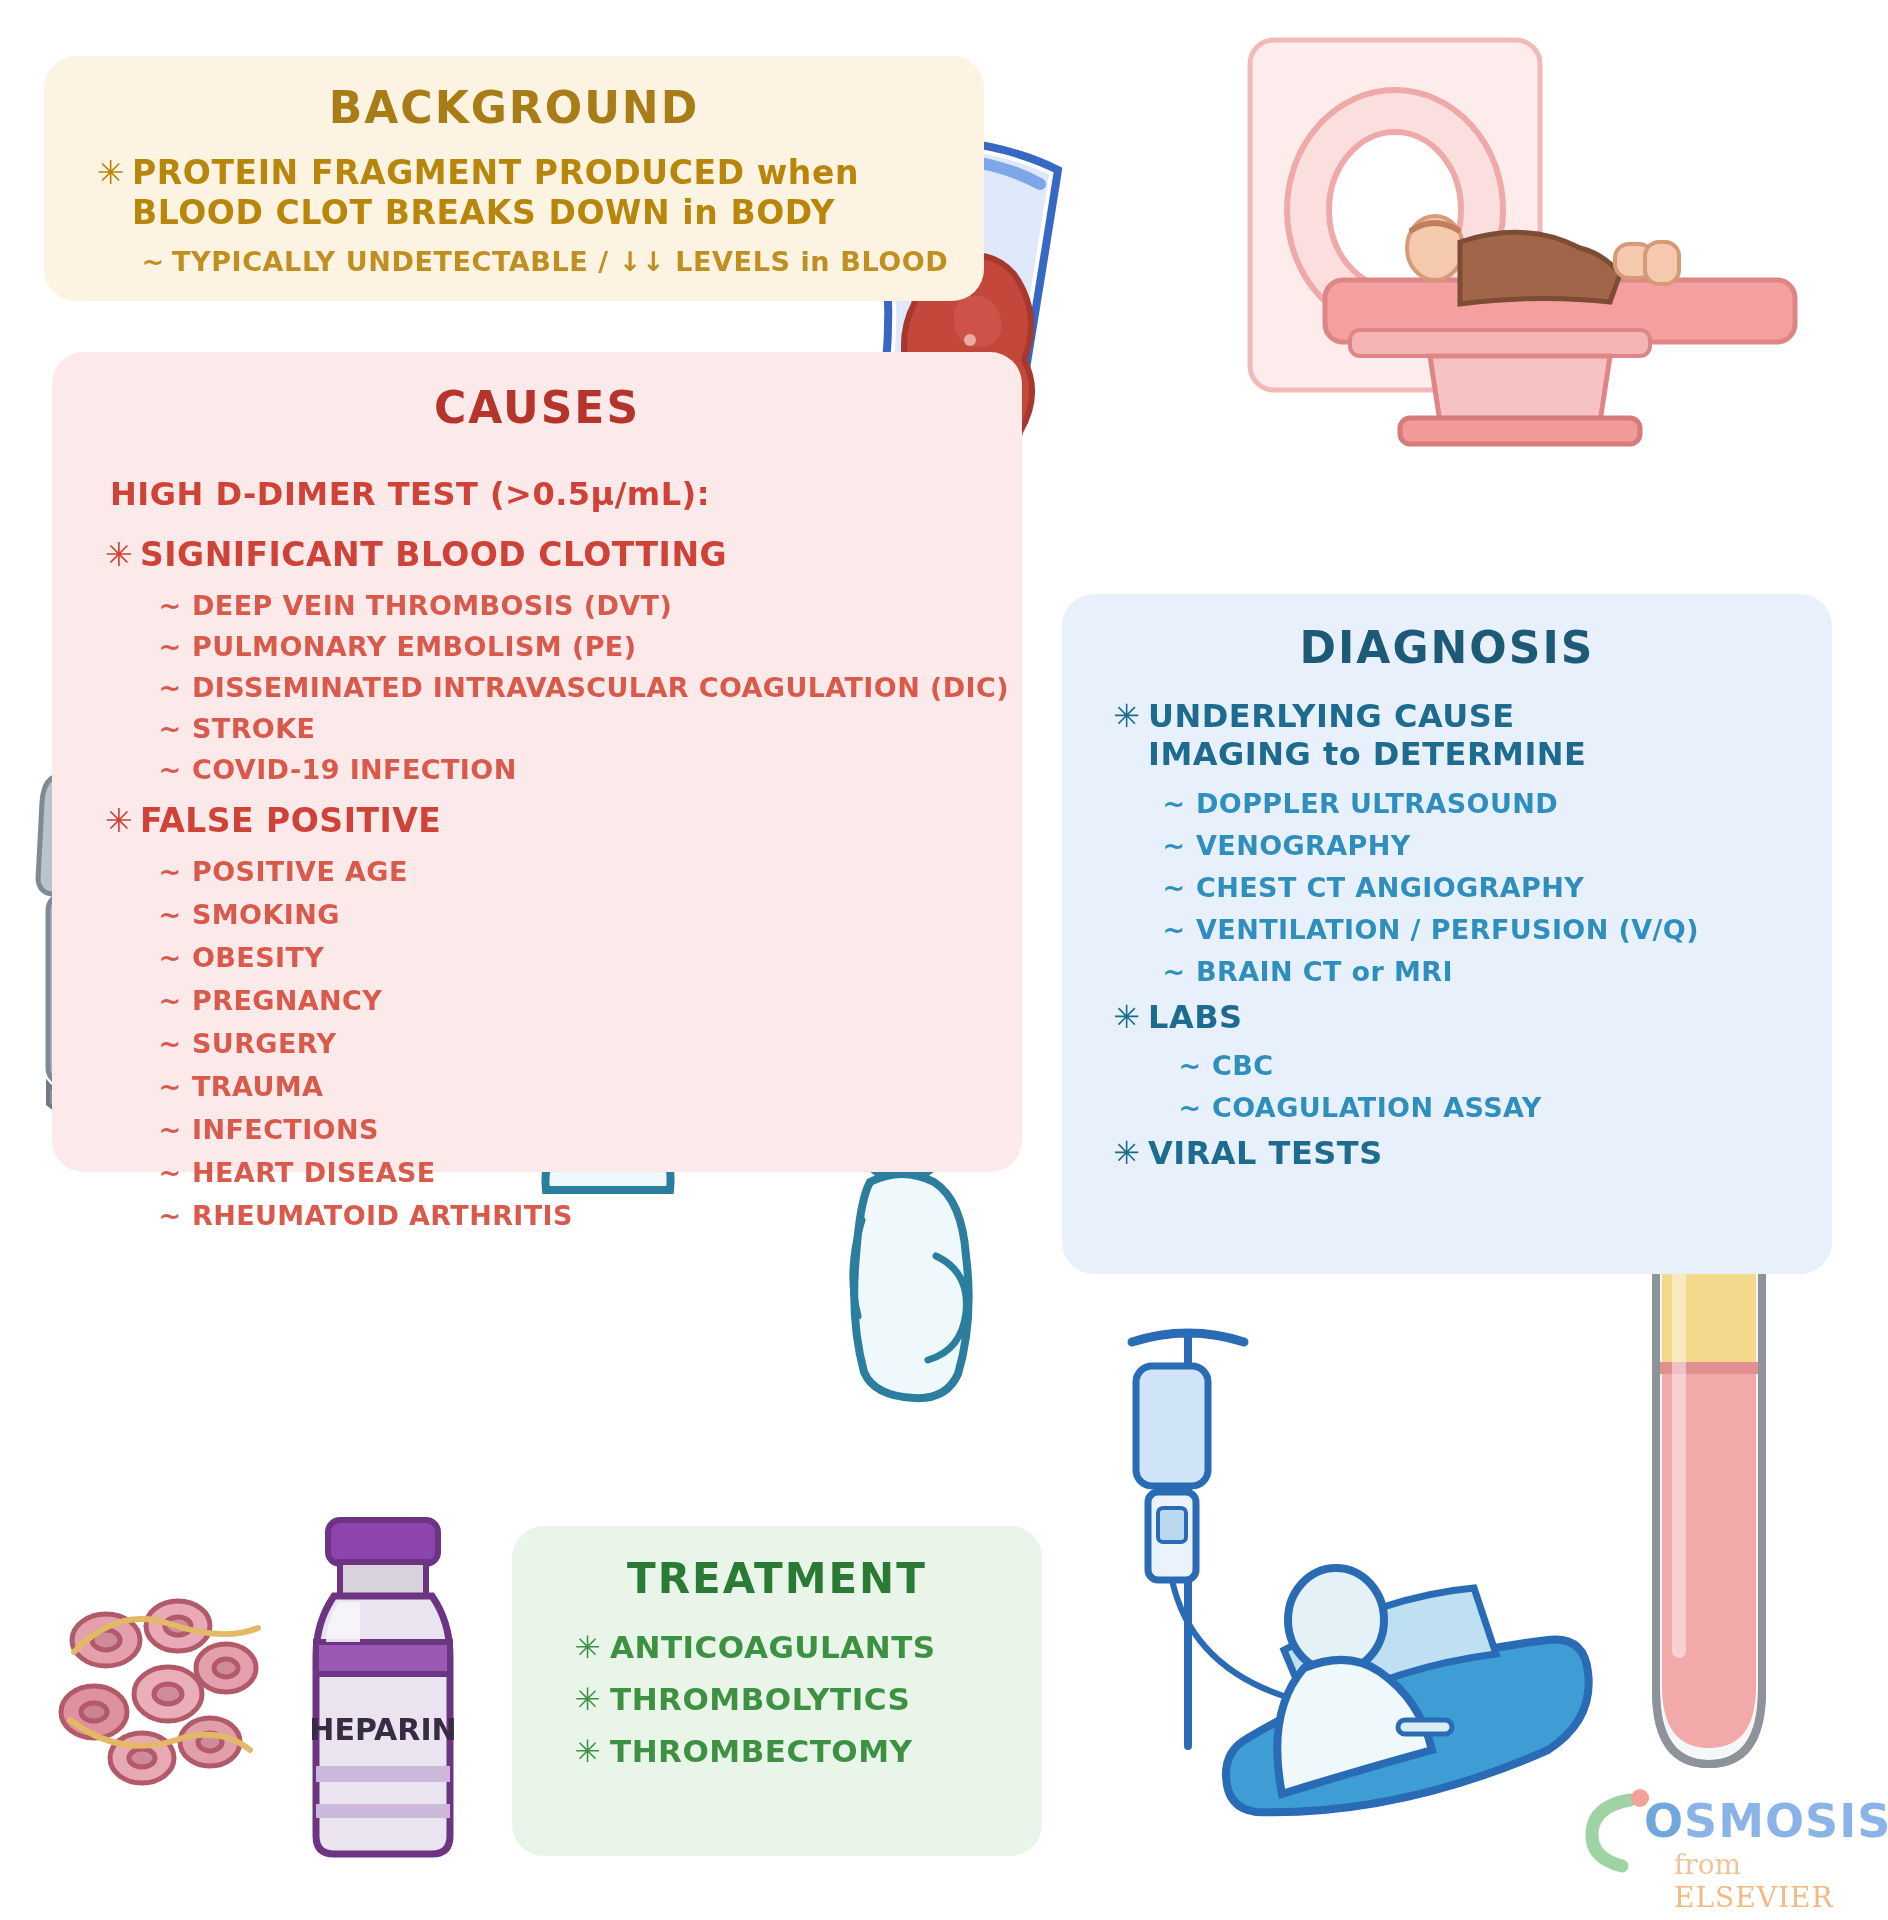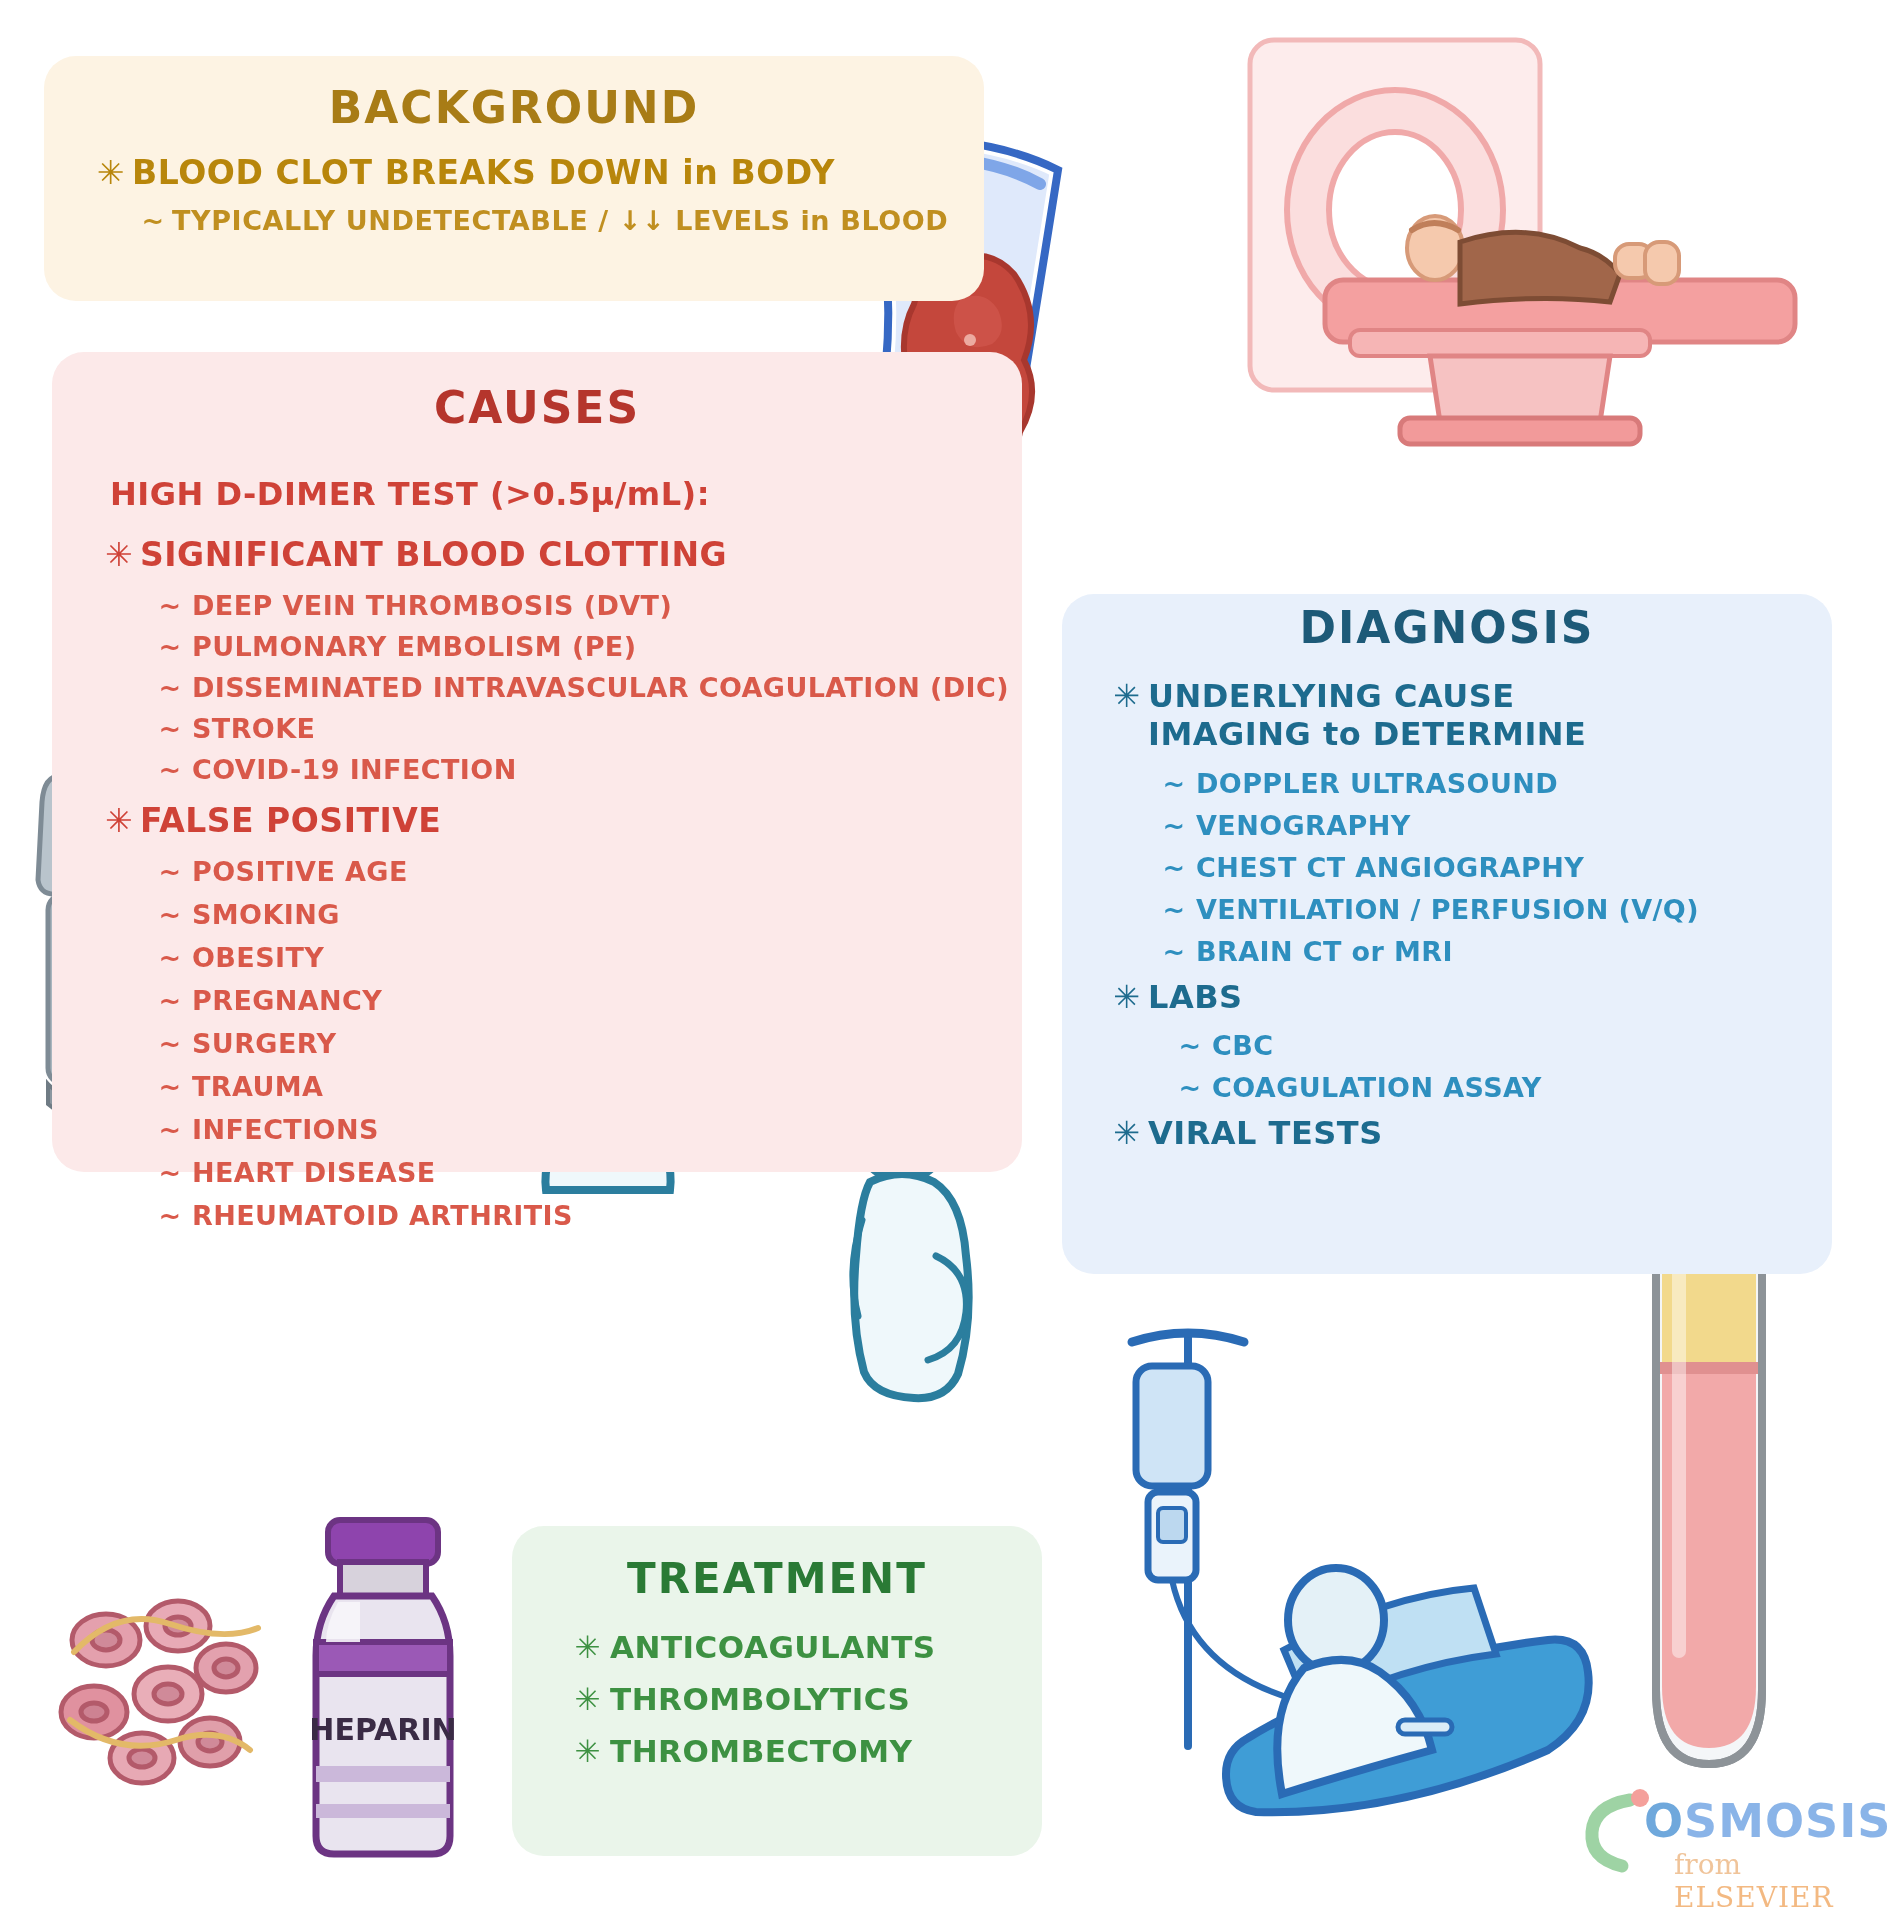--- a/index.html
+++ b/index.html
@@ -33,21 +33,21 @@
 
   
   #causes-panel{left:52px;top:352px;width:970px;height:820px;background:#fce9e9;}
   #causes-panel .panel-title{color:#b5352c;font-size:44px;margin-top:30px;}
   .c-head{color:#cf4237;font-size:32px;font-weight:800;letter-spacing:.5px;}
   .c-l1{color:#cf4237;font-size:33px;font-weight:700;letter-spacing:.5px;}
   .c-l2{color:#d9594a;font-size:27px;font-weight:600;letter-spacing:.4px;}
 
   
   #diag-panel{left:1062px;top:594px;width:770px;height:680px;background:#e8f0fb;}
-  #diag-panel .panel-title{color:#1d5a78;font-size:44px;margin-top:8px;}
+  #diag-panel .panel-title{color:#1d5a78;font-size:44px;margin-top:28px;}
   .d-l1{color:#1d6b8e;font-size:32px;font-weight:800;letter-spacing:.5px;line-height:1.2;}
   .d-l2{color:#2e8fbf;font-size:27px;font-weight:600;letter-spacing:.4px;}
 
   
   #treat-panel{left:512px;top:1526px;width:530px;height:330px;background:#eaf5ea;}
   #treat-panel .panel-title{color:#2a7a35;font-size:42px;margin-top:28px;}
   .t-l1{color:#3d9142;font-size:31px;font-weight:800;letter-spacing:.5px;}
 
   .star{font-weight:700;}
 
@@ -240,20 +240,23 @@
     </svg>
   </div>
 
   <div class="panel" id="bg-panel">
     <div class="panel-title">BACKGROUND</div>
 
     <div class="row" style="margin:20px 0 0 46px;">
       <div class="bullet bg-main star" style="width:42px;">✳</div>
       <div class="txt bg-main">
         <div>
+          <span>PROTEIN FRAGMENT PRODUCED </span><span class="lw">when</span>
+        </div>
+        <div>
           <span>BLOOD CLOT BREAKS DOWN </span><span class="lw">in</span><span> BODY</span>
         </div>
       </div>
     </div>
 
     <div class="row" style="margin:12px 0 0 90px;">
       <div class="bullet bg-sub" style="width:38px;">~</div>
       <div class="txt bg-sub">
         <span>TYPICALLY UNDETECTABLE / ↓↓ LEVELS </span><span class="lw">in</span><span> BLOOD</span>
       </div>

